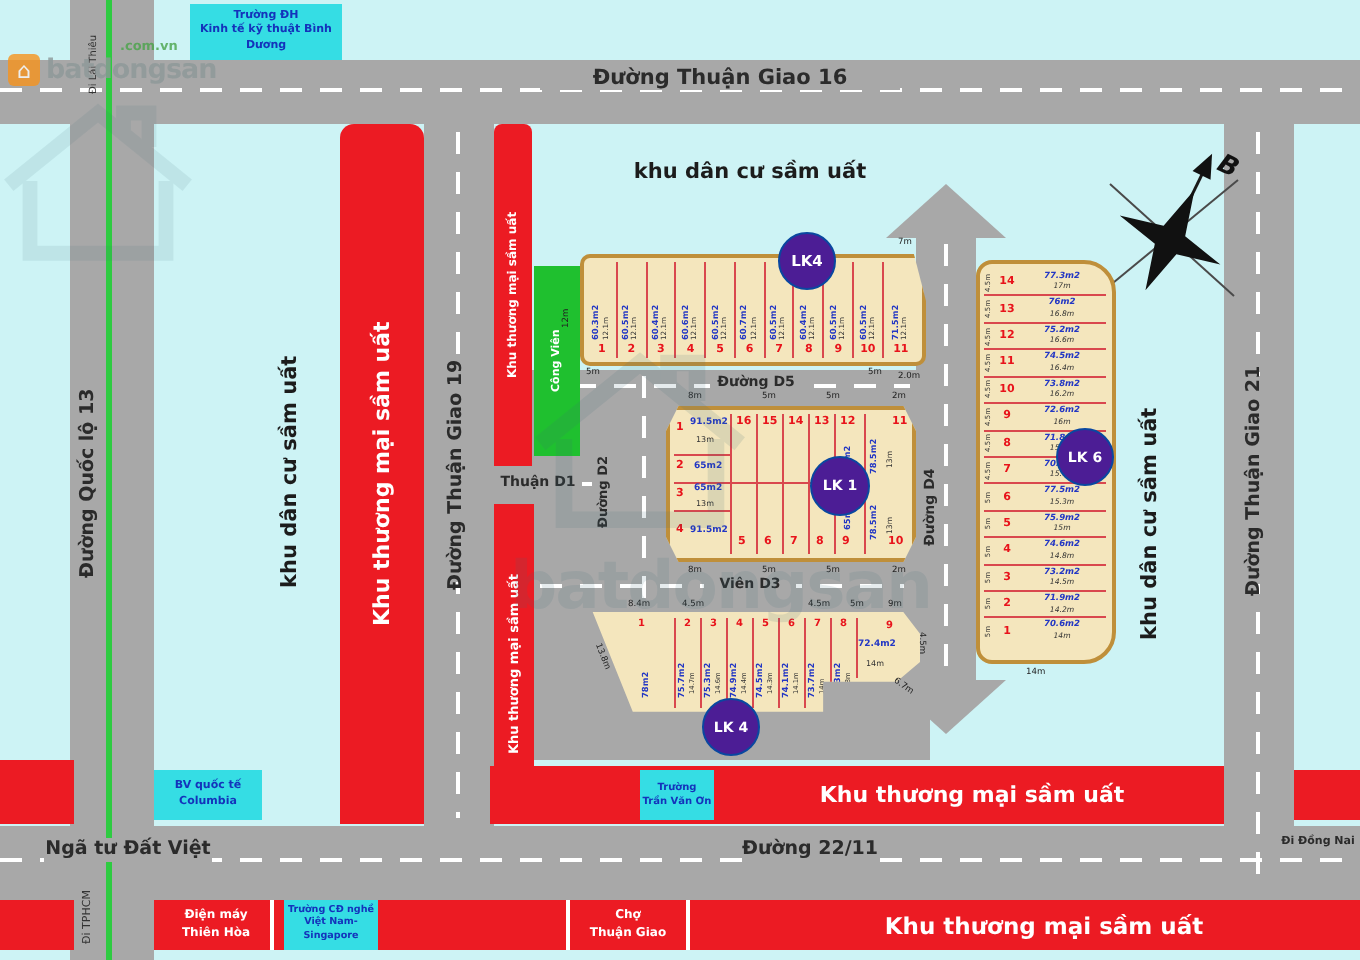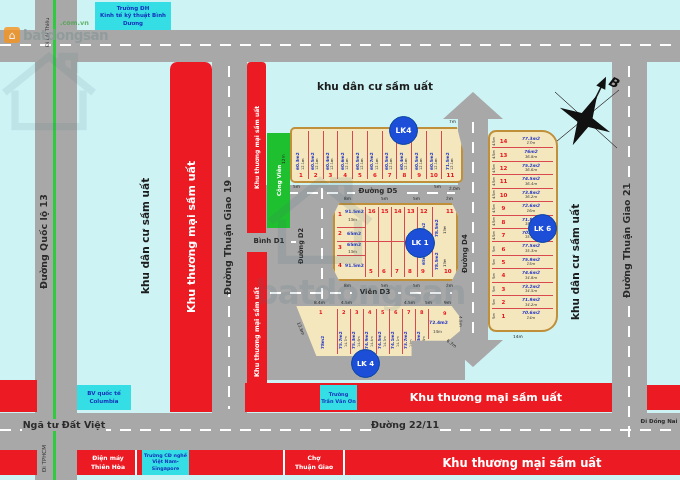--- a/index.html
+++ b/index.html
@@ -8,21 +8,21 @@
   .abs{position:absolute}
   .road{background:#a8a8a8}
   .red{background:#ec1b23}
   .hdash{height:2px;background:repeating-linear-gradient(90deg,#fff 0 11px,rgba(0,0,0,0) 11px 20px)}
   .vdash{width:2px;background:repeating-linear-gradient(180deg,#fff 0 11px,rgba(0,0,0,0) 11px 20px)}
   .vert{writing-mode:vertical-rl;transform:rotate(180deg)}
   .rlabel{color:#2b2b2b;font-weight:bold;background:#a8a8a8;display:flex;align-items:center;justify-content:center;white-space:nowrap;z-index:5;line-height:1}
   .striplabel{color:#fff;font-weight:bold;display:flex;align-items:center;justify-content:center;text-align:center;z-index:5}
   .cyanbox{background:#35dde4;color:#1433bb;display:flex;flex-direction:column;align-items:center;justify-content:center;text-align:center;font-weight:bold;line-height:1.35;z-index:6}
   .tan{background:#f4e6bd;border:2px solid #bf8f3a;box-sizing:border-box;z-index:10}
-  .badge{background:#1d4ed8;border:1px solid #0a47a0;border-radius:50%;color:#fff;font-weight:bold;display:flex;align-items:center;justify-content:center;z-index:30}
+  .badge{background:#4c1d95;border:1px solid #0a47a0;border-radius:50%;color:#fff;font-weight:bold;display:flex;align-items:center;justify-content:center;z-index:30}
   .num{color:#e8131b;font-weight:bold}
   .area{color:#2337c4;font-weight:bold}
   .dm{color:#333}
   .zone{color:#1c1c1c;font-weight:600;white-space:nowrap;z-index:5}
   .dimlbl{position:absolute;font-size:4.3px;color:#222;z-index:12;white-space:nowrap}
   .line{position:absolute;background:#d9484e;z-index:11}
   .wdiv{position:absolute;top:0;bottom:0;width:1.5px;background:#fff}
   
   .lk4row{position:absolute;left:2px;top:2px;right:2px;bottom:2px;display:flex;z-index:11}
   .lk4c{position:relative;flex:1;border-right:1px solid #d9484e;display:flex;justify-content:center;gap:1px;padding:2px 0 9px 0}
@@ -109,31 +109,32 @@
   </div>
   <div class="abs cyanbox" style="left:77px;top:385px;width:54px;height:25px;font-size:5.5px">
     <span>BV quốc tế</span>
     <span>Columbia</span>
   </div>
   <div class="abs cyanbox" style="left:320px;top:385px;width:37px;height:25px;font-size:5px">
     <span>Trường</span>
     <span>Trần Văn Ơn</span>
   </div>
 
+  <div class="abs rlabel" style="left:270px;top:33px;width:180px;height:12px;font-size:10.5px">Đường Thuận Giao 16</div>
   <div class="abs rlabel vert" style="left:37px;top:193px;width:14px;height:98px;font-size:9.5px">Đường Quốc lộ 13</div>
   <div class="abs rlabel vert" style="left:221px;top:183px;width:14px;height:108px;font-size:9.5px">Đường Thuận Giao 19</div>
   <div class="abs rlabel vert" style="left:620px;top:188px;width:14px;height:104px;font-size:9.5px">Đường Thuận Giao 21</div>
   <div class="abs rlabel" style="left:374px;top:419px;width:62px;height:12px;font-size:9.5px">Đường 22/11</div>
   <div class="abs rlabel" style="left:22px;top:419px;width:84px;height:12px;font-size:9.5px">Ngã tư Đất Việt</div>
   <div class="abs rlabel" style="left:638px;top:417px;width:42px;height:9px;font-size:5.5px">Đi Đồng Nai</div>
   <div class="abs vert dm" style="left:41px;top:441px;width:11px;height:36px;font-size:5.5px;z-index:5;text-align:center">Đi TPHCM</div>
   <div class="abs vert dm" style="left:44px;top:6px;width:11px;height:52px;font-size:5px;z-index:5;text-align:center">Đi Lái Thiêu</div>
   <div class="abs rlabel" style="left:355px;top:186px;width:46px;height:11px;font-size:7px">Đường D5</div>
   <div class="abs rlabel" style="left:352px;top:287px;width:46px;height:11px;font-size:7px">Viên D3</div>
-  <div class="abs r label rlabel" style="left:247px;top:236px;width:44px;height:11px;font-size:7px">Bình D1</div>
+  <div class="abs r label rlabel" style="left:247px;top:236px;width:44px;height:11px;font-size:7px">Thuận D1</div>
   <div class="abs rlabel vert" style="left:296px;top:222px;width:11px;height:48px;font-size:6.5px">Đường D2</div>
   <div class="abs rlabel vert" style="left:460px;top:228px;width:11px;height:52px;font-size:7px">Đường D4</div>
 
   <div class="abs zone" style="left:300px;top:80px;width:150px;font-size:10.5px;text-align:center">khu dân cư  sầm uất</div>
   <div class="abs zone vert" style="left:139px;top:172px;width:15px;height:128px;font-size:10.5px;text-align:center">khu dân cư  sầm uất</div>
   <div class="abs zone vert" style="left:569px;top:198px;width:15px;height:128px;font-size:10.5px;text-align:center">khu dân cư  sầm uất</div>
 
   <div class="abs tan" style="left:290px;top:127px;width:173px;height:56px;border-radius:5px;clip-path:polygon(0 0,96.5% 0,100% 42%,100% 100%,0 100%)">
     <div class="lk4row">
       <div class="lk4c">

